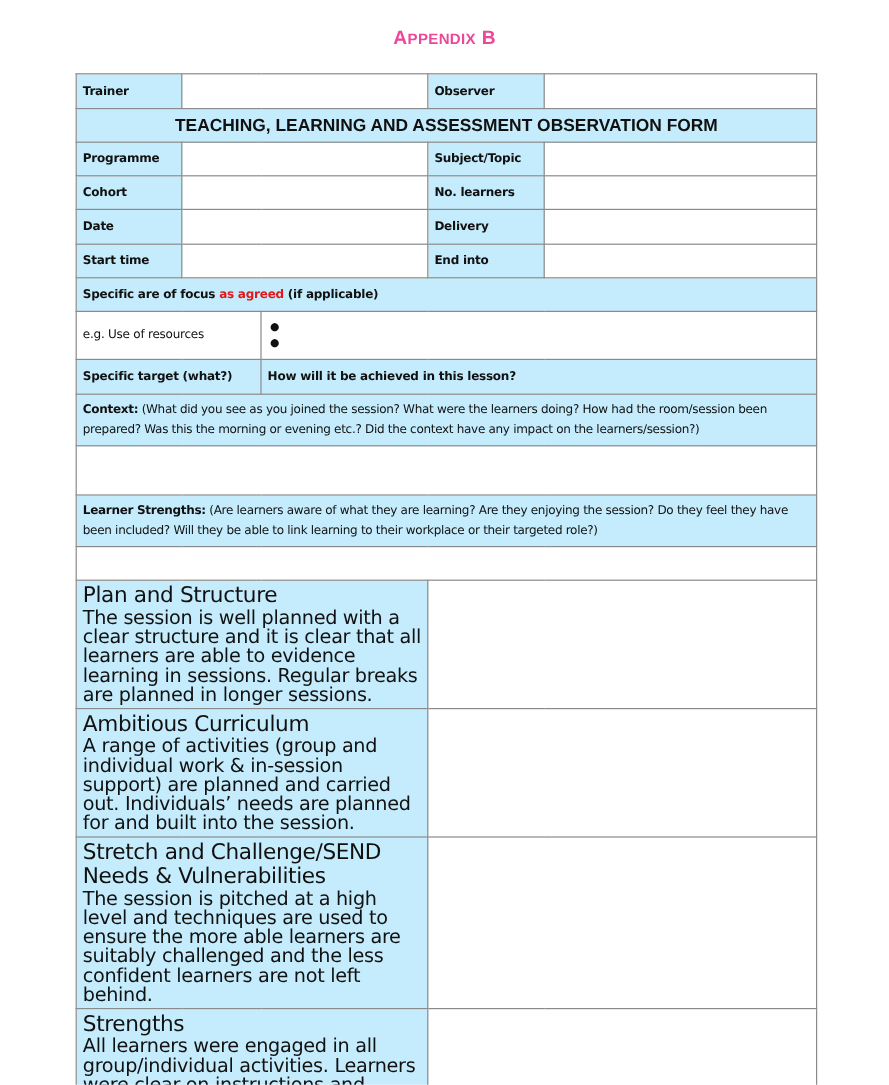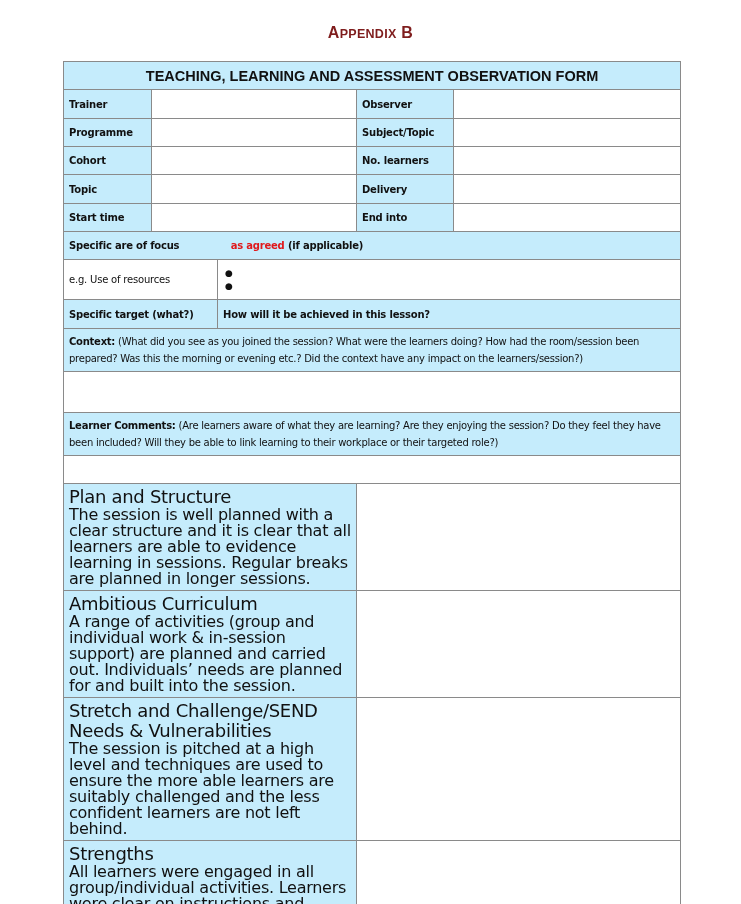--- a/index.html
+++ b/index.html
@@ -1,36 +1,36 @@
 <!DOCTYPE html>
 <html><head>
 <meta charset="utf-8">
 <style>
   html, body { margin: 0; padding: 0; background: #ffffff; }
   body { width: 741px; height: 904px; position: relative; font-family: "DejaVu Sans", sans-serif; color: #111; }
   .appendix {
     position: absolute; left: 0; top: 24px; width: 741px; text-align: center;
-    font-family: "Liberation Sans", sans-serif; font-weight: bold; color: #7f1d1d;
+    font-family: "Liberation Sans", sans-serif; font-weight: bold; color: #ec4899;
     font-size: 16px; letter-spacing: 0.3px;
   }
   .appendix .sc { font-size: 12.5px; }
   .form {
     position: absolute; left: 63px; top: 61px; width: 617px;
     border-collapse: collapse; table-layout: fixed;
   }
   .form td { border: 1px solid #8a8a8a; padding: 0 5px; vertical-align: middle; }
   .lb { background: #c5ecfc; }
   .wh { background: #ffffff; }
   .title-cell {
     text-align: center; font-family: "Liberation Sans", sans-serif; font-weight: bold;
     font-size: 14.5px; height: 27px;
   }
   .lbl { font-family: "DejaVu Sans", sans-serif; font-weight: bold; font-size: 10px; height: 27px; letter-spacing: -0.2px; }
   .txt { font-size: 10px; letter-spacing: -0.2px; }
-  .red { color: #e0191c; margin-left: 48px; }
+  .red { color: #e0191c; }
   .bullets { list-style: none; margin: 0; padding: 0 0 0 2px; font-size: 9px; line-height: 13px; }
   .hdr-para { font-size: 10px; line-height: 17px; letter-spacing: -0.25px; padding: 4px 5px !important; }
   .hdr-para b { font-weight: bold; }
   .areas-hdr { font-weight: bold; font-size: 12.5px; height: 27px; letter-spacing: -0.2px; }
   .area { vertical-align: top !important; padding: 3px 5px !important; }
   .area .ah { font-weight: normal; font-size: 18px; line-height: 20px; letter-spacing: -0.3px; }
   .area .ad { font-size: 16px; line-height: 16px; letter-spacing: -0.25px; }
 </style>
 </head>
 <body>
@@ -39,44 +39,44 @@
 
 <table class="form">
   <colgroup>
     <col style="width:88px">
       <col style="width:66px">
       <col style="width:139px">
       <col style="width:97px">
       <col style="width:227px">
   </colgroup>
   <tbody>
-      <tr style="height:28px">
-    <td colspan="5" class="lb title-cell">TEACHING, LEARNING AND ASSESSMENT OBSERVATION FORM</td>
-  </tr>
-
-  <tr style="height:29px">
+      <tr style="height:29px">
     <td class="lb lbl">Trainer</td>
     <td colspan="2" class="wh txt"></td>
     <td class="lb lbl">Observer</td>
     <td class="wh txt"></td>
+  </tr>
+
+  <tr style="height:28px">
+    <td colspan="5" class="lb title-cell">TEACHING, LEARNING AND ASSESSMENT OBSERVATION FORM</td>
   </tr>
   <tr style="height:28px">
     <td class="lb lbl">Programme</td>
     <td colspan="2" class="wh txt"></td>
     <td class="lb lbl">Subject/Topic</td>
     <td class="wh txt"></td>
   </tr>
   <tr style="height:28px">
     <td class="lb lbl">Cohort</td>
     <td colspan="2" class="wh txt"></td>
     <td class="lb lbl">No. learners</td>
     <td class="wh txt"></td>
   </tr>
   <tr style="height:29px">
-    <td class="lb lbl">Topic</td>
+    <td class="lb lbl">Date</td>
     <td colspan="2" class="wh txt"></td>
     <td class="lb lbl">Delivery</td>
     <td class="wh txt"></td>
   </tr>
   <tr style="height:28px">
     <td class="lb lbl">Start time</td>
     <td colspan="2" class="wh txt"></td>
     <td class="lb lbl">End into</td>
     <td class="wh txt"></td>
   </tr>
@@ -100,21 +100,21 @@
   </tr>
 
   <tr style="height:40px">
     <td colspan="5" class="lb hdr-para"><b>Context:</b><span> (What did you see as you joined the session? What were the learners doing? How had the room/session been prepared? Was this the morning or evening etc.? Did the context have any impact on the learners/session?)</span></td>
   </tr>
   <tr style="height:41px">
     <td colspan="5" class="wh txt"></td>
   </tr>
 
   <tr style="height:41px">
-    <td colspan="5" class="lb hdr-para"><b>Learner Comments:</b><span> (Are learners aware of what they are learning? Are they enjoying the session? Do they feel they have been included? Will they be able to link learning to their workplace or their targeted role?)</span></td>
+    <td colspan="5" class="lb hdr-para"><b>Learner Strengths:</b><span> (Are learners aware of what they are learning? Are they enjoying the session? Do they feel they have been included? Will they be able to link learning to their workplace or their targeted role?)</span></td>
   </tr>
   <tr style="height:28px">
     <td colspan="5" class="wh txt"></td>
   </tr>
 
 
   <tr style="height:75px">
     <td colspan="3" class="lb area">
       <div class="ah">Plan and Structure</div>
       <div class="ad">The session is well planned with a clear structure and it is clear that all learners are able to evidence learning in sessions. Regular breaks are planned in longer sessions.</div>

